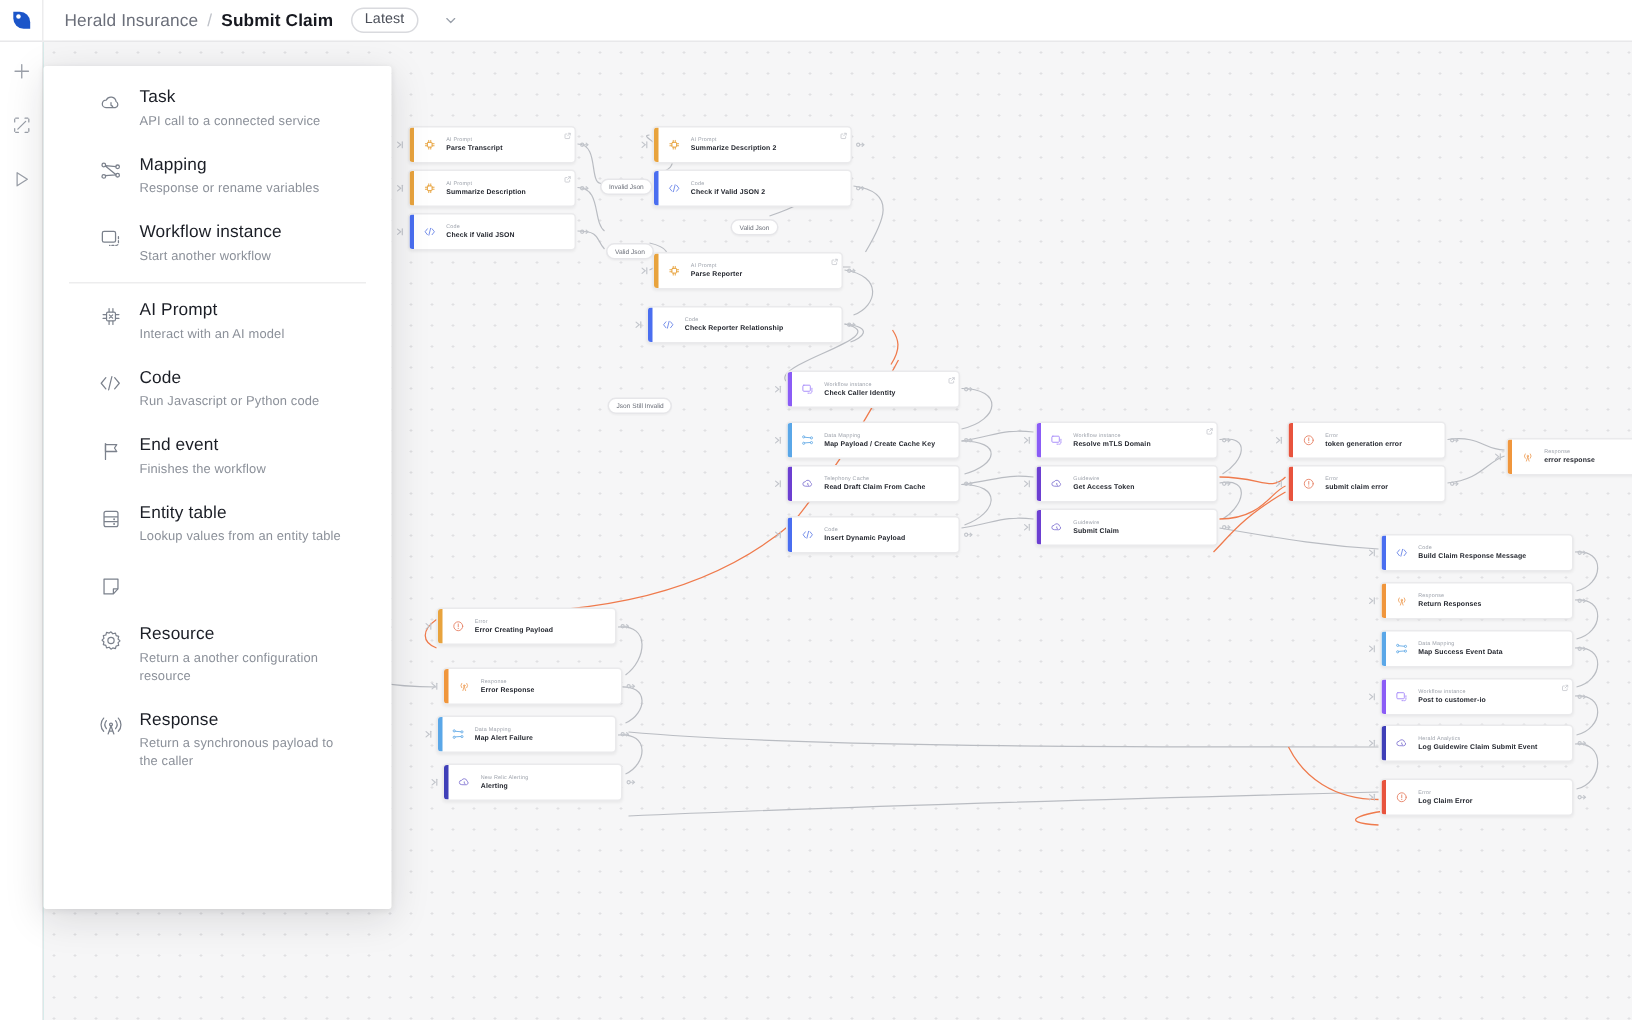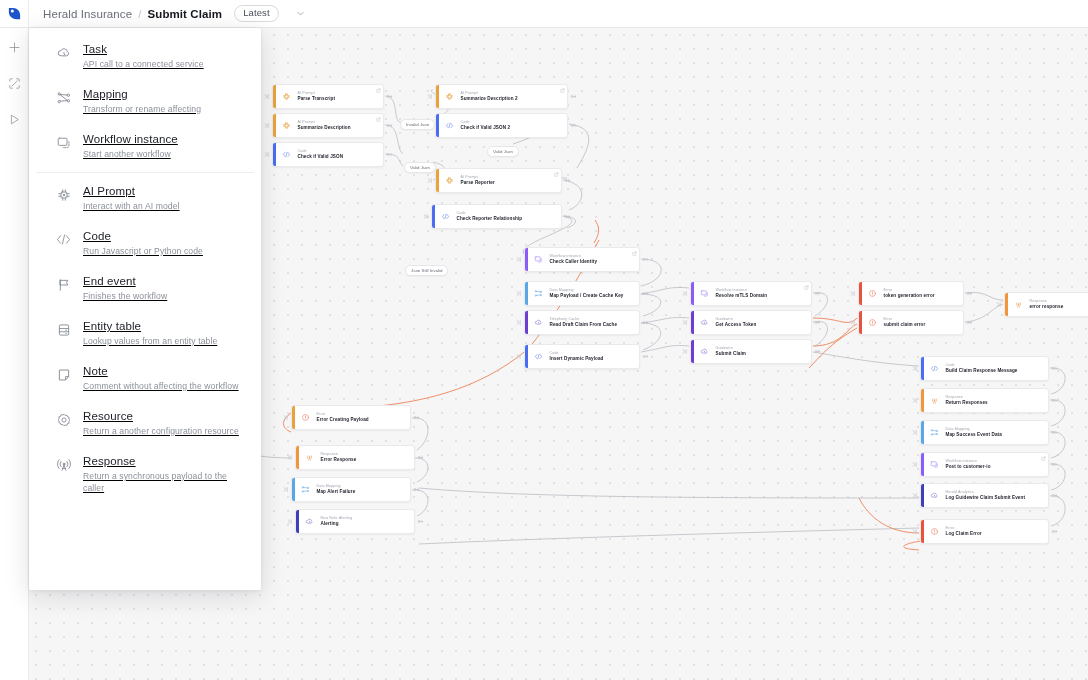--- a/index.html
+++ b/index.html
@@ -89,24 +89,24 @@
 
   
   .edge-label {
     position:absolute; background:#ffffff; border:1px solid #e6e6e9;
     border-radius:7px; padding:1px 5px; font-size:4.4px; color:#6a6e78;
     line-height:7px; white-space:nowrap; box-shadow:0 1px 1px rgba(0,0,0,.03);
   }
 
   
   .palette {
-    position:absolute; left:29px; top:28px; width:232px; height:562px;
+    position:absolute; left:29px; top:44px; width:232px; height:562px;
     background:#ffffff; border-radius:2px;
     box-shadow:0 6px 26px rgba(20,22,30,0.13), 0 1px 4px rgba(20,22,30,0.08);
-    z-index:60; padding:6px 7px 8px; overflow:hidden;text-decoration:underline;
+    z-index:60; padding:6px 17px 8px; overflow:hidden;
   }
   .pal-item {
     display:flex; align-items:flex-start; gap:11px;
     padding:8px 14px 9px 19px; cursor:default;
   }
   .pal-ico {
     width:17px; flex:0 0 17px; height:17px; margin-top:2px;
     display:flex; align-items:center; justify-content:center; color:#7b818c;
   }
   .pal-body { display:flex; flex-direction:column; gap:1px; }
@@ -1029,21 +1029,21 @@
             <svg width="16" height="16" viewBox="0 0 20 20" fill="none" stroke="currentColor" stroke-width="1.05">
               <circle cx="4" cy="5" r="1.5"></circle>
               <circle cx="4" cy="14.5" r="1.5"></circle>
               <circle cx="15.5" cy="6.5" r="1.5"></circle>
               <circle cx="15.5" cy="13.5" r="1.5"></circle>
               <path d="M5.4 5.6 L14.1 6.3 M5.4 13.9 L14.1 13.3 M5.3 5.9 L14 12.9" stroke-linecap="round"></path>
             </svg>
           </span>
           <span class="pal-body">
             <span class="pal-title">Mapping</span>
-            <span class="pal-sub">Transform or rename affecting</span>
+            <span class="pal-sub">Response or rename variables</span>
           </span>
         </div>
         <div class="pal-item">
           <span class="pal-ico">
             <svg width="16" height="16" viewBox="0 0 20 20" fill="none" stroke="currentColor" stroke-width="1.05" stroke-linecap="round">
               <rect x="2.8" y="4" width="11" height="9" rx="1.4"></rect>
               <path d="M16.2 8.5v5.3a2 2 0 0 1-2 2H8.8" stroke-dasharray="1.7 1.6"></path>
             </svg>
           </span>
           <span class="pal-body">
@@ -1104,24 +1104,20 @@
             <span class="pal-sub">Lookup values from an entity table</span>
           </span>
         </div>
         <div class="pal-item">
           <span class="pal-ico">
             <svg width="16" height="16" viewBox="0 0 20 20" fill="none" stroke="currentColor" stroke-width="1.05" stroke-linejoin="round">
               <path d="M4.2 3.8h11.6v8.2l-3.8 4.2H4.2z"></path>
               <path d="M15.8 12h-3.8v4.2"></path>
             </svg>
           </span>
-          <span class="pal-body">
-            <span class="pal-title">Note</span>
-            <span class="pal-sub">Comment without affecting the workflow</span>
-          </span>
         </div>
         <div class="pal-item">
           <span class="pal-ico">
             <svg width="16" height="16" viewBox="0 0 20 20" fill="none" stroke="currentColor" stroke-width="1" stroke-linejoin="round">
               <circle cx="10" cy="10" r="2.6"></circle>
               <path d="M10 2.8l1.5 1.6 2.2-.5.6 2.1 2.1.6-.5 2.2 1.6 1.5-1.6 1.5.5 2.2-2.1.6-.6 2.1-2.2-.5L10 17.2l-1.5-1.6-2.2.5-.6-2.1-2.1-.6.5-2.2L2.5 9.7l1.6-1.5-.5-2.2 2.1-.6.6-2.1 2.2.5z"></path>
             </svg>
           </span>
           <span class="pal-body">
             <span class="pal-title">Resource</span>

